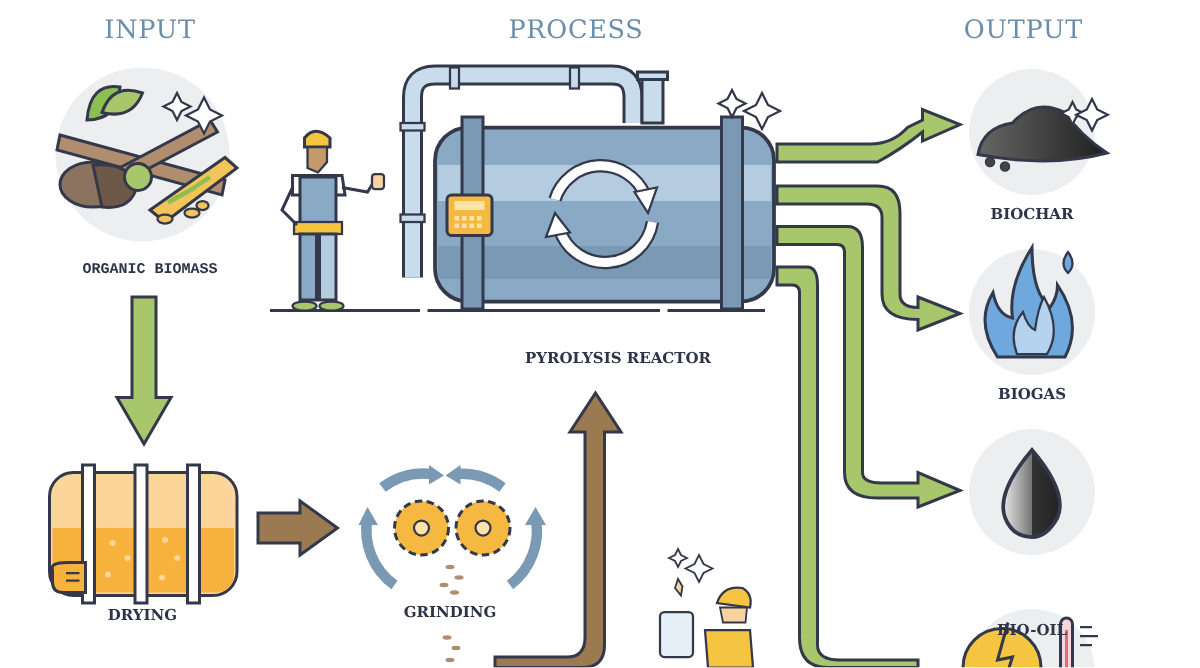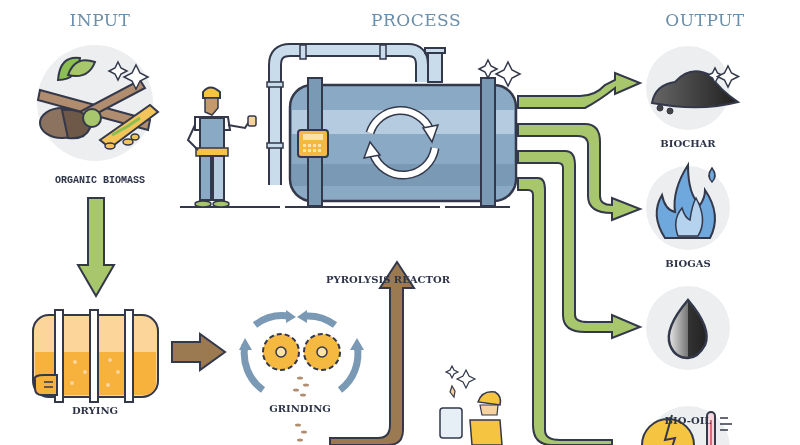--- a/index.html
+++ b/index.html
@@ -8,22 +8,22 @@
   .hdr{position:absolute;font-weight:normal;color:#6b8eaa;font-size:17px;letter-spacing:0.5px;text-align:center;}
   .lbl{position:absolute;font-weight:bold;color:#2e3448;font-size:10px;text-align:center;white-space:nowrap;}
   svg.art{position:absolute;left:0;top:0;}
 </style>
 </head>
 <body>
 
 <div class="stage">
 
   <div class="hdr" style="left:55px;top:10px;width:90px;">INPUT</div>
-  <div class="hdr" style="left:356px;top:10px;width:120px;">PROCESS</div>
-  <div class="hdr" style="left:650px;top:10px;width:110px;">OUTPUT</div>
+  <div class="hdr" style="left:324px;top:10px;width:120px;">PROCESS</div>
+  <div class="hdr" style="left:612px;top:10px;width:110px;text-align:right;">OUTPUT</div>
 
   <svg class="art" width="800" height="445" viewBox="0 0 800 445">
     <defs>
       <linearGradient id="oilGrad" x1="0" x2="1" y1="0" y2="0">
         <stop offset="0" stop-color="#e8e8e8"></stop>
         <stop offset="0.5" stop-color="#777"></stop>
         <stop offset="0.5" stop-color="#333"></stop>
         <stop offset="1" stop-color="#222"></stop>
       </linearGradient>
       <linearGradient id="charGrad" x1="0" x2="1">
@@ -215,19 +215,19 @@
       <path d="M466 370 l3 6 l6 3 l-6 3 l-3 6 l-3 -6 l-6 -3 l6 -3 z" fill="#fff" stroke="#33384a" stroke-width="1.2"></path>
       <path d="M478 402 Q482 390 495 392 Q502 396 500 405 Z" fill="#f5c542" stroke="#33384a" stroke-width="1.5"></path>
       <path d="M480 405 L498 405 L497 415 L482 415 Z" fill="#f6d2a0" stroke="#33384a" stroke-width="1.2"></path>
       <path d="M470 420 L500 420 L502 445 L472 445 Z" fill="#f5c542" stroke="#33384a" stroke-width="1.5"></path>
       <rect x="440" y="408" width="22" height="30" rx="3" fill="#e6eef6" stroke="#33384a" stroke-width="1.5"></rect>
       <path d="M450 392 l2 -6 l3 5 l-1 6 Z" fill="#f6d2a0" stroke="#33384a" stroke-width="1.2"></path>
     </g>
   </svg>
 
   <div class="lbl" style="left:20px;top:175px;width:160px;font-family:Liberation Mono, monospace;">ORGANIC BIOMASS</div>
-  <div class="lbl" style="left:268px;top:234px;width:240px;margin-top:40px;">PYROLYSIS REACTOR</div>
+  <div class="lbl" style="left:292px;top:234px;width:240px;">PYROLYSIS REACTOR</div>
   <div class="lbl" style="left:55px;top:405px;width:80px;">DRYING</div>
   <div class="lbl" style="left:255px;top:403px;width:90px;">GRINDING</div>
   <div class="lbl" style="left:648px;top:138px;width:80px;">BIOCHAR</div>
   <div class="lbl" style="left:648px;top:258px;width:80px;">BIOGAS</div>
   <div class="lbl" style="left:648px;top:377px;width:80px;margin-top:38px;">BIO-OIL</div>
 </div>
 
 </body></html>

